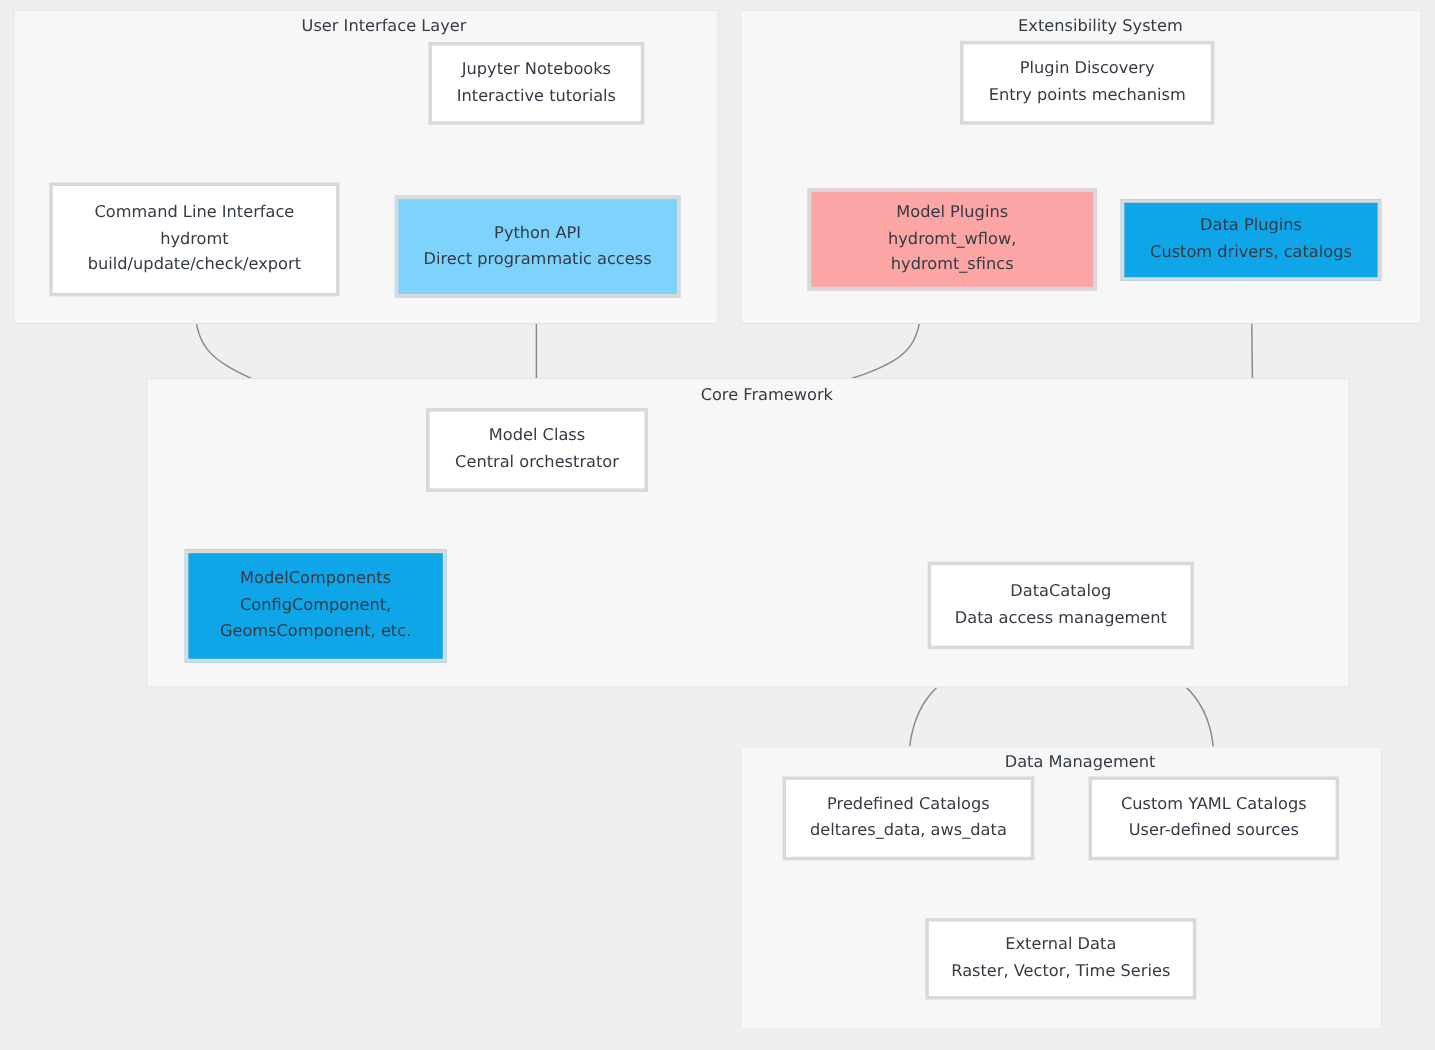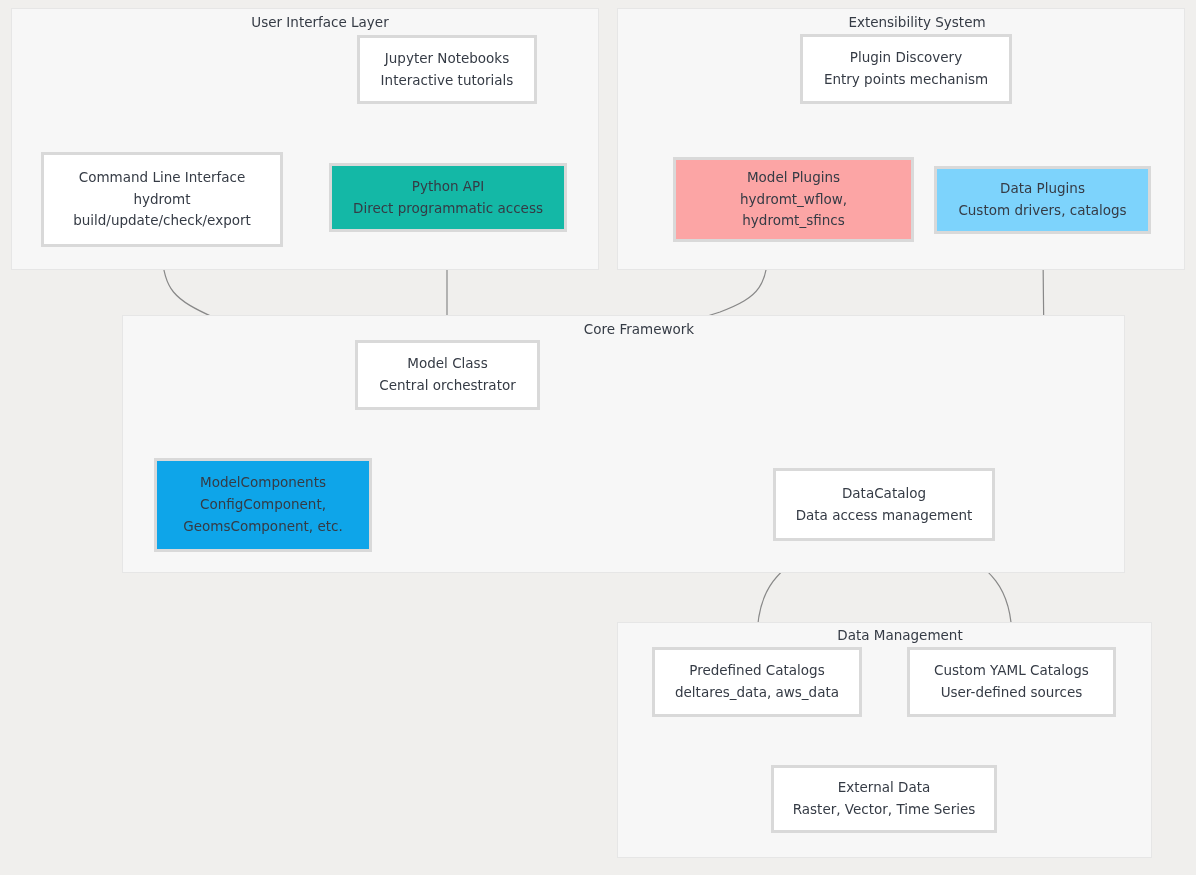--- a/index.html
+++ b/index.html
@@ -83,34 +83,34 @@
   <div id="nodes-layer">
       <div class="node" style="left: 357px; top: 35px; width: 180px; height: 69px; background: rgb(255, 255, 255); border-color: rgb(217, 217, 217); color: rgb(53, 59, 69);">
         <span class="ln">Jupyter Notebooks</span>
         <span class="ln">Interactive tutorials</span>
       </div>
       <div class="node" style="left: 41px; top: 152px; width: 242px; height: 95px; background: rgb(255, 255, 255); border-color: rgb(217, 217, 217); color: rgb(53, 59, 69);">
         <span class="ln">Command Line Interface</span>
         <span class="ln">hydromt</span>
         <span class="ln">build/update/check/export</span>
       </div>
-      <div class="node" style="left: 329px; top: 163px; width: 238px; height: 69px; background: #14b8a6; border-color: rgb(217, 217, 217); color: rgb(53, 59, 69);">
+      <div class="node" style="left: 329px; top: 163px; width: 238px; height: 85px; background: #7dd3fc; border-color: rgb(217, 217, 217); color: rgb(53, 59, 69);">
         <span class="ln">Python API</span>
         <span class="ln">Direct programmatic access</span>
       </div>
       <div class="node" style="left: 800px; top: 34px; width: 212px; height: 70px; background: rgb(255, 255, 255); border-color: rgb(217, 217, 217); color: rgb(53, 59, 69);">
         <span class="ln">Plugin Discovery</span>
         <span class="ln">Entry points mechanism</span>
       </div>
       <div class="node" style="left: 648px; top: 157px; width: 241px; height: 85px; background: #fca5a5; border-color: rgb(217, 217, 217); color: rgb(53, 59, 69); margin-left: 25px;">
         <span class="ln">Model Plugins</span>
         <span class="ln">hydromt_wflow,</span>
         <span class="ln">hydromt_sfincs</span>
       </div>
-      <div class="node" style="left: 934px; top: 166px; width: 217px; height: 68px; background: #7dd3fc; border-color: rgb(217, 217, 217); color: rgb(53, 59, 69);">
+      <div class="node" style="left: 934px; top: 166px; width: 217px; height: 68px; background: #0ea5e9; border-color: rgb(217, 217, 217); color: rgb(53, 59, 69);">
         <span class="ln">Data Plugins</span>
         <span class="ln">Custom drivers, catalogs</span>
       </div>
       <div class="node" style="left: 355px; top: 340px; width: 185px; height: 70px; background: rgb(255, 255, 255); border-color: rgb(217, 217, 217); color: rgb(53, 59, 69);">
         <span class="ln">Model Class</span>
         <span class="ln">Central orchestrator</span>
       </div>
       <div class="node" style="left: 154px; top: 458px; width: 218px; height: 94px; background: #0ea5e9; border-color: rgb(217, 217, 217); color: rgb(53, 59, 69);">
         <span class="ln">ModelComponents</span>
         <span class="ln">ConfigComponent,</span>

